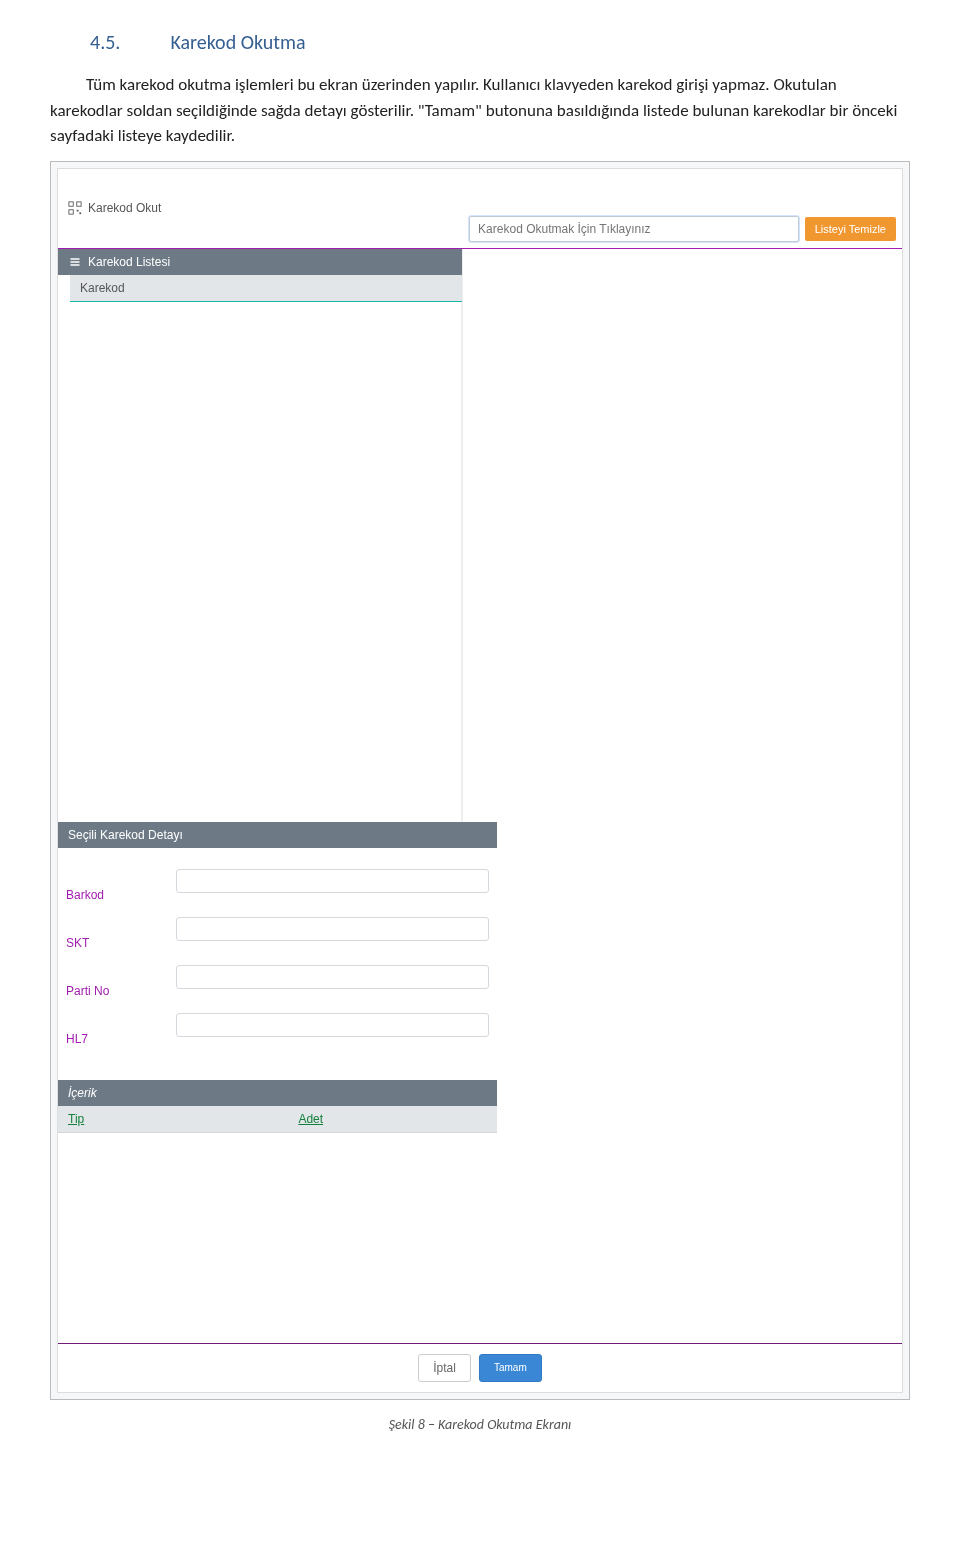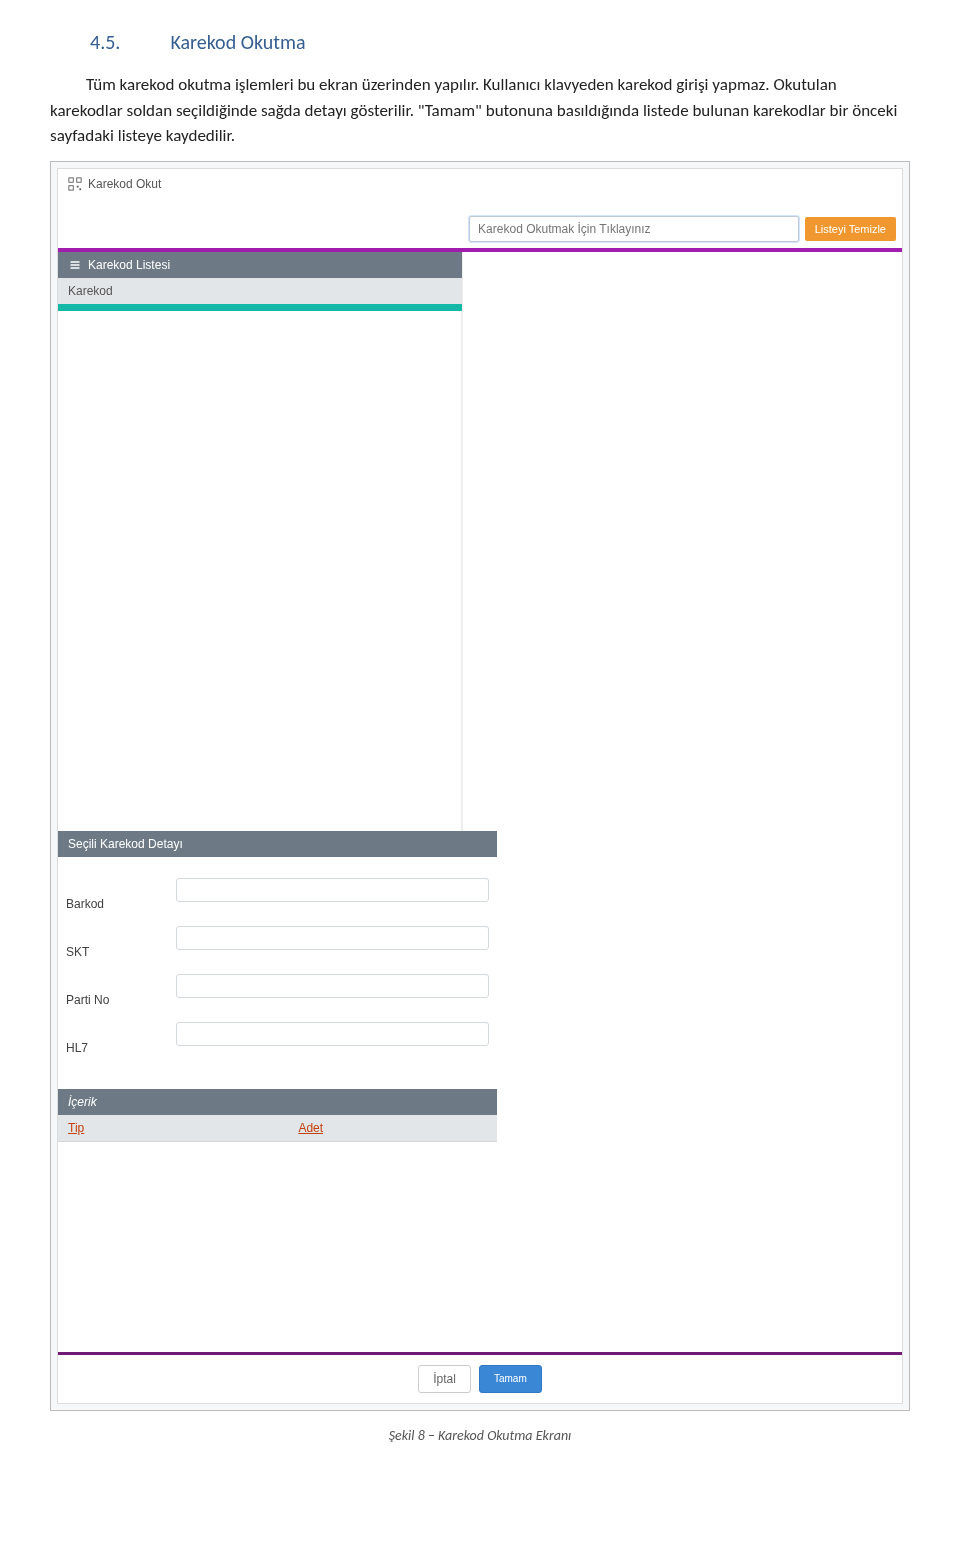--- a/index.html
+++ b/index.html
@@ -58,34 +58,35 @@
     font-size: 12px;
     display: flex;
     align-items: center;
     gap: 6px;
   }
   .col-header {
     background: #e3e6e9;
     color: #555;
     padding: 6px 10px;
     font-size: 12px;
-    border-bottom: 7px solid #14b8a6;
+    border-bottom: 1px solid #14b8a6;
     display:flex;
+    margin-left:12px;
   }
   .icon-box {
     width: 14px;
     height: 14px;
     display: inline-flex;
     align-items: center;
     justify-content: center;
   }
   .top-row {
     display: flex;
-    align-items: flex-start;
-    border-bottom: 4px solid #a21caf;
+    align-items: center;
+    border-bottom: 1px solid #a21caf;
   }
   .top-left {
     width: 48%;
     display: flex;
     align-items: center;
     gap: 6px;
     padding: 8px 10px;
     color: #555;
     box-sizing: border-box;
   }
@@ -126,60 +127,60 @@
   .detail-body {
     padding: 6px 8px 10px 8px;
   }
   .detail-row {
     display: flex;
     align-items: center;
     margin: 6px 0;
   }
   .detail-label {
     width: 110px;
-    color: #404040;
+    color: #a21caf;
     font-size: 12px;
     margin-top: 28px;
   }
   .detail-input {
     flex: 1;
     border: 1px solid #d4d9de;
     border-radius: 3px;
     height: 22px;
     background: #fff;
   }
   .content-header {
     background: #6d7a85;
     color: #fff;
     padding: 6px 10px;
     font-size: 12px;
     font-style: italic;
   }
   .content-cols {
     background: #e3e6e9;
-    color: #c2410c;
+    color: #15803d;
     padding: 6px 10px;
     font-size: 12px;
     display: flex;
     border-bottom: 1px solid #d5d8db;
     text-decoration: underline;
   }
   .content-cols > div:first-child { width: 55%; }
   .content-body {
     height: 210px;
     background: #fff;
   }
   .two-col {
     display: flex;
     align-items: stretch;
     flex-direction: column;
   }
   .left-grid-wrap { border-right: 1px solid #eee; }
   .footer-bar {
-    border-top: 3px solid #701a75;
+    border-top: 1px solid #701a75;
     padding: 10px;
     display: flex;
     justify-content: center;
     gap: 8px;
     background:#fff;
   }
   .btn-default {
     background: #fff;
     color: #666;
     border: 1px solid #ccc;

